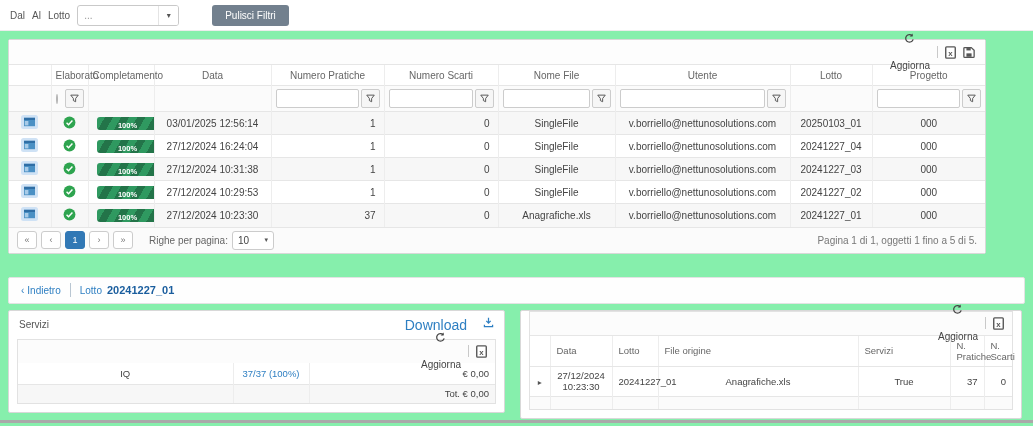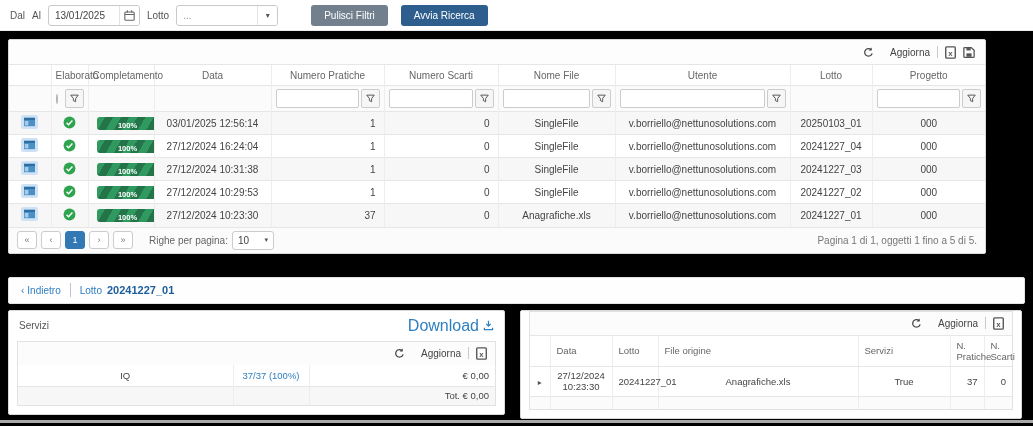--- a/index.html
+++ b/index.html
@@ -1,17 +1,17 @@
 <!DOCTYPE html>
 <html><head>
 <meta charset="utf-8">
 <style>
   * { margin:0; padding:0; box-sizing:border-box; }
   body { background:#fff; font-family:"Liberation Sans", sans-serif; }
-  .page { position:relative; width:1033px; height:426px; background:#000000; overflow:hidden; }
+  .page { position:relative; width:1033px; height:426px; background:#86efac; overflow:hidden; }
 
   
   .filter-bar { display:flex; align-items:center; gap:7px; padding:5px 10px; height:31px;
                 border-bottom:1px solid #ececec; background:#fff; }
   .f-label { font-size:10px; color:#555; }
   .input-group { display:flex; align-items:center; border:1px solid #c9c9c9; border-radius:3px;
                  background:#fff; height:21px; overflow:hidden; }
   .input-group input { border:none; outline:none; width:70px; padding:0 6px; font-size:10px;
                        color:#444; font-family:"Liberation Sans", sans-serif; }
   .icon-btn { display:flex; align-items:center; justify-content:center; width:20px; height:21px;
@@ -21,21 +21,21 @@
   .combo .caret { font-size:8px; color:#555; }
   .btn { border:none; border-radius:3px; font-size:10px; color:#fff; padding:5px 13px;
          cursor:pointer; font-family:"Liberation Sans", sans-serif; }
   .btn-gray { background:#72808e; margin-left:26px; }
   .btn-blue { background:#2d5e8d; margin-left:6px; }
 
   
   .main-card { margin:8px 0 0 8px; width:978px; border:1px solid #d8d8d8; border-radius:2px; background:#fff; }
   .grid-toolbar { display:flex; align-items:center; justify-content:flex-end; gap:7px;
                   padding:4px 10px; height:24px; background:#fdfdfd; }
-  .tool-link { display:flex; align-items:center; gap:16px; font-size:10px; color:#444; cursor:pointer; }
+  .tool-link { display:flex; align-items:center; gap:16px; font-size:10px; color:#444; cursor:pointer;flex-direction:column; }
   .tool-sep { width:1px; height:12px; background:#c9c9c9; }
   .tool-ic { display:flex; align-items:center; cursor:pointer; }
 
   table.grid { border-collapse:collapse; table-layout:fixed; width:976px; font-size:10px; }
   table.grid th { font-weight:normal; color:#666; text-align:center; padding:4px 4px;
                   border-top:1px solid #e6e6e6; border-left:1px solid #ededed; height:21px; }
   table.grid th:first-child, table.grid td:first-child { border-left:none; }
   tr.filter-row td { background:#fbfbfb; border-top:1px solid #e6e6e6; border-left:1px solid #ededed;
                      padding:3px 4px; height:25px; }
   .flt-wrap { display:flex; align-items:center; gap:2px; }
@@ -73,21 +73,21 @@
   .back-link { color:#2e7fc2; cursor:pointer; display:flex; align-items:center; gap:3px; }
   .bar-div { width:1px; height:14px; background:#b9c6d2; margin:0 9px; }
   .lotto-lbl { color:#2e7fc2; margin-right:5px; }
   .lotto-val { color:#1b5e9e; font-weight:bold; font-size:11px; }
 
   
   .panels { display:flex; align-items:flex-start; gap:15px; margin:0 8px; }
   .panel { border:1px solid #d8d8d8; border-radius:2px; background:#fff; }
   .panel-hd { display:flex; align-items:center; justify-content:space-between; padding:6px 10px; }
   .panel-title { font-size:10px; color:#555; }
-  .dl-link { display:flex; align-items:center; gap:4px; font-size:16px; color:#2e7fc2; cursor:pointer; }
+  .dl-link { display:flex; gap:16px; font-size:14px; color:#2e7fc2; cursor:pointer; }
   .panel-servizi { width:497px; }
   .panel-import { width:502px; }
   .panel-body { margin:0 8px 8px 8px; border:1px solid #e2e2e2; }
   .mini-toolbar { display:flex; align-items:center; justify-content:flex-end; gap:7px;
                   padding:4px 8px; height:23px; background:#fcfcfc; }
   table.mini { border-collapse:collapse; table-layout:fixed; width:100%; font-size:9.5px; }
   table.mini th { font-weight:normal; color:#666; text-align:left; padding:4px 6px;
                   border-top:1px solid #e6e6e6; border-bottom:1px solid #e6e6e6;
                   border-left:1px solid #ededed; height:28px; vertical-align:middle; }
   table.mini th:first-child, table.mini td:first-child { border-left:none; }
@@ -100,40 +100,28 @@
   .bottom-edge { position:absolute; left:0; right:0; bottom:3px; height:3px; background:#a9a9a9; }
 </style>
 </head>
 <body>
 
 <div class="page">
 
   <div class="filter-bar">
     <span class="f-label">Dal</span>
     <span class="f-label">Al</span>
-    <span class="input-group">
-      <input value="13/01/2025" style="">
-      <span class="icon-btn">
-        <svg width="11" height="11" viewBox="0 0 16 16">
-            <rect x="1.2" y="2.8" width="13.6" height="12" rx="1.5" fill="none" stroke="#666" stroke-width="1.6"></rect>
-            <line x1="1.2" y1="6.5" x2="14.8" y2="6.5" stroke="#666" stroke-width="1.6"></line>
-            <line x1="4.8" y1="0.5" x2="4.8" y2="4" stroke="#666" stroke-width="1.6"></line>
-            <line x1="11.2" y1="0.5" x2="11.2" y2="4" stroke="#666" stroke-width="1.6"></line>
-          </svg>
-      </span>
-    </span>
     <span class="f-label">Lotto</span>
     <span class="input-group combo">
       <span class="combo-text">...</span>
       <span class="icon-btn">
           <span class="caret">▾</span>
         </span>
     </span>
     <button class="btn btn-gray">Pulisci Filtri</button>
-    <button class="btn btn-blue">Avvia Ricerca</button>
   </div>
 
   <div class="main-card">
     <div class="grid-toolbar">
       <span class="tool-link">
         <svg width="11" height="11" viewBox="0 0 16 16">
             <path d="M13.3 9.2A5.5 5.5 0 1 1 12 4.1" fill="none" stroke="#444" stroke-width="1.8"></path>
             <path d="M12.6 0.8v4.4H8.2z" fill="#444"></path>
           </svg>
         <span>Aggiorna</span>

